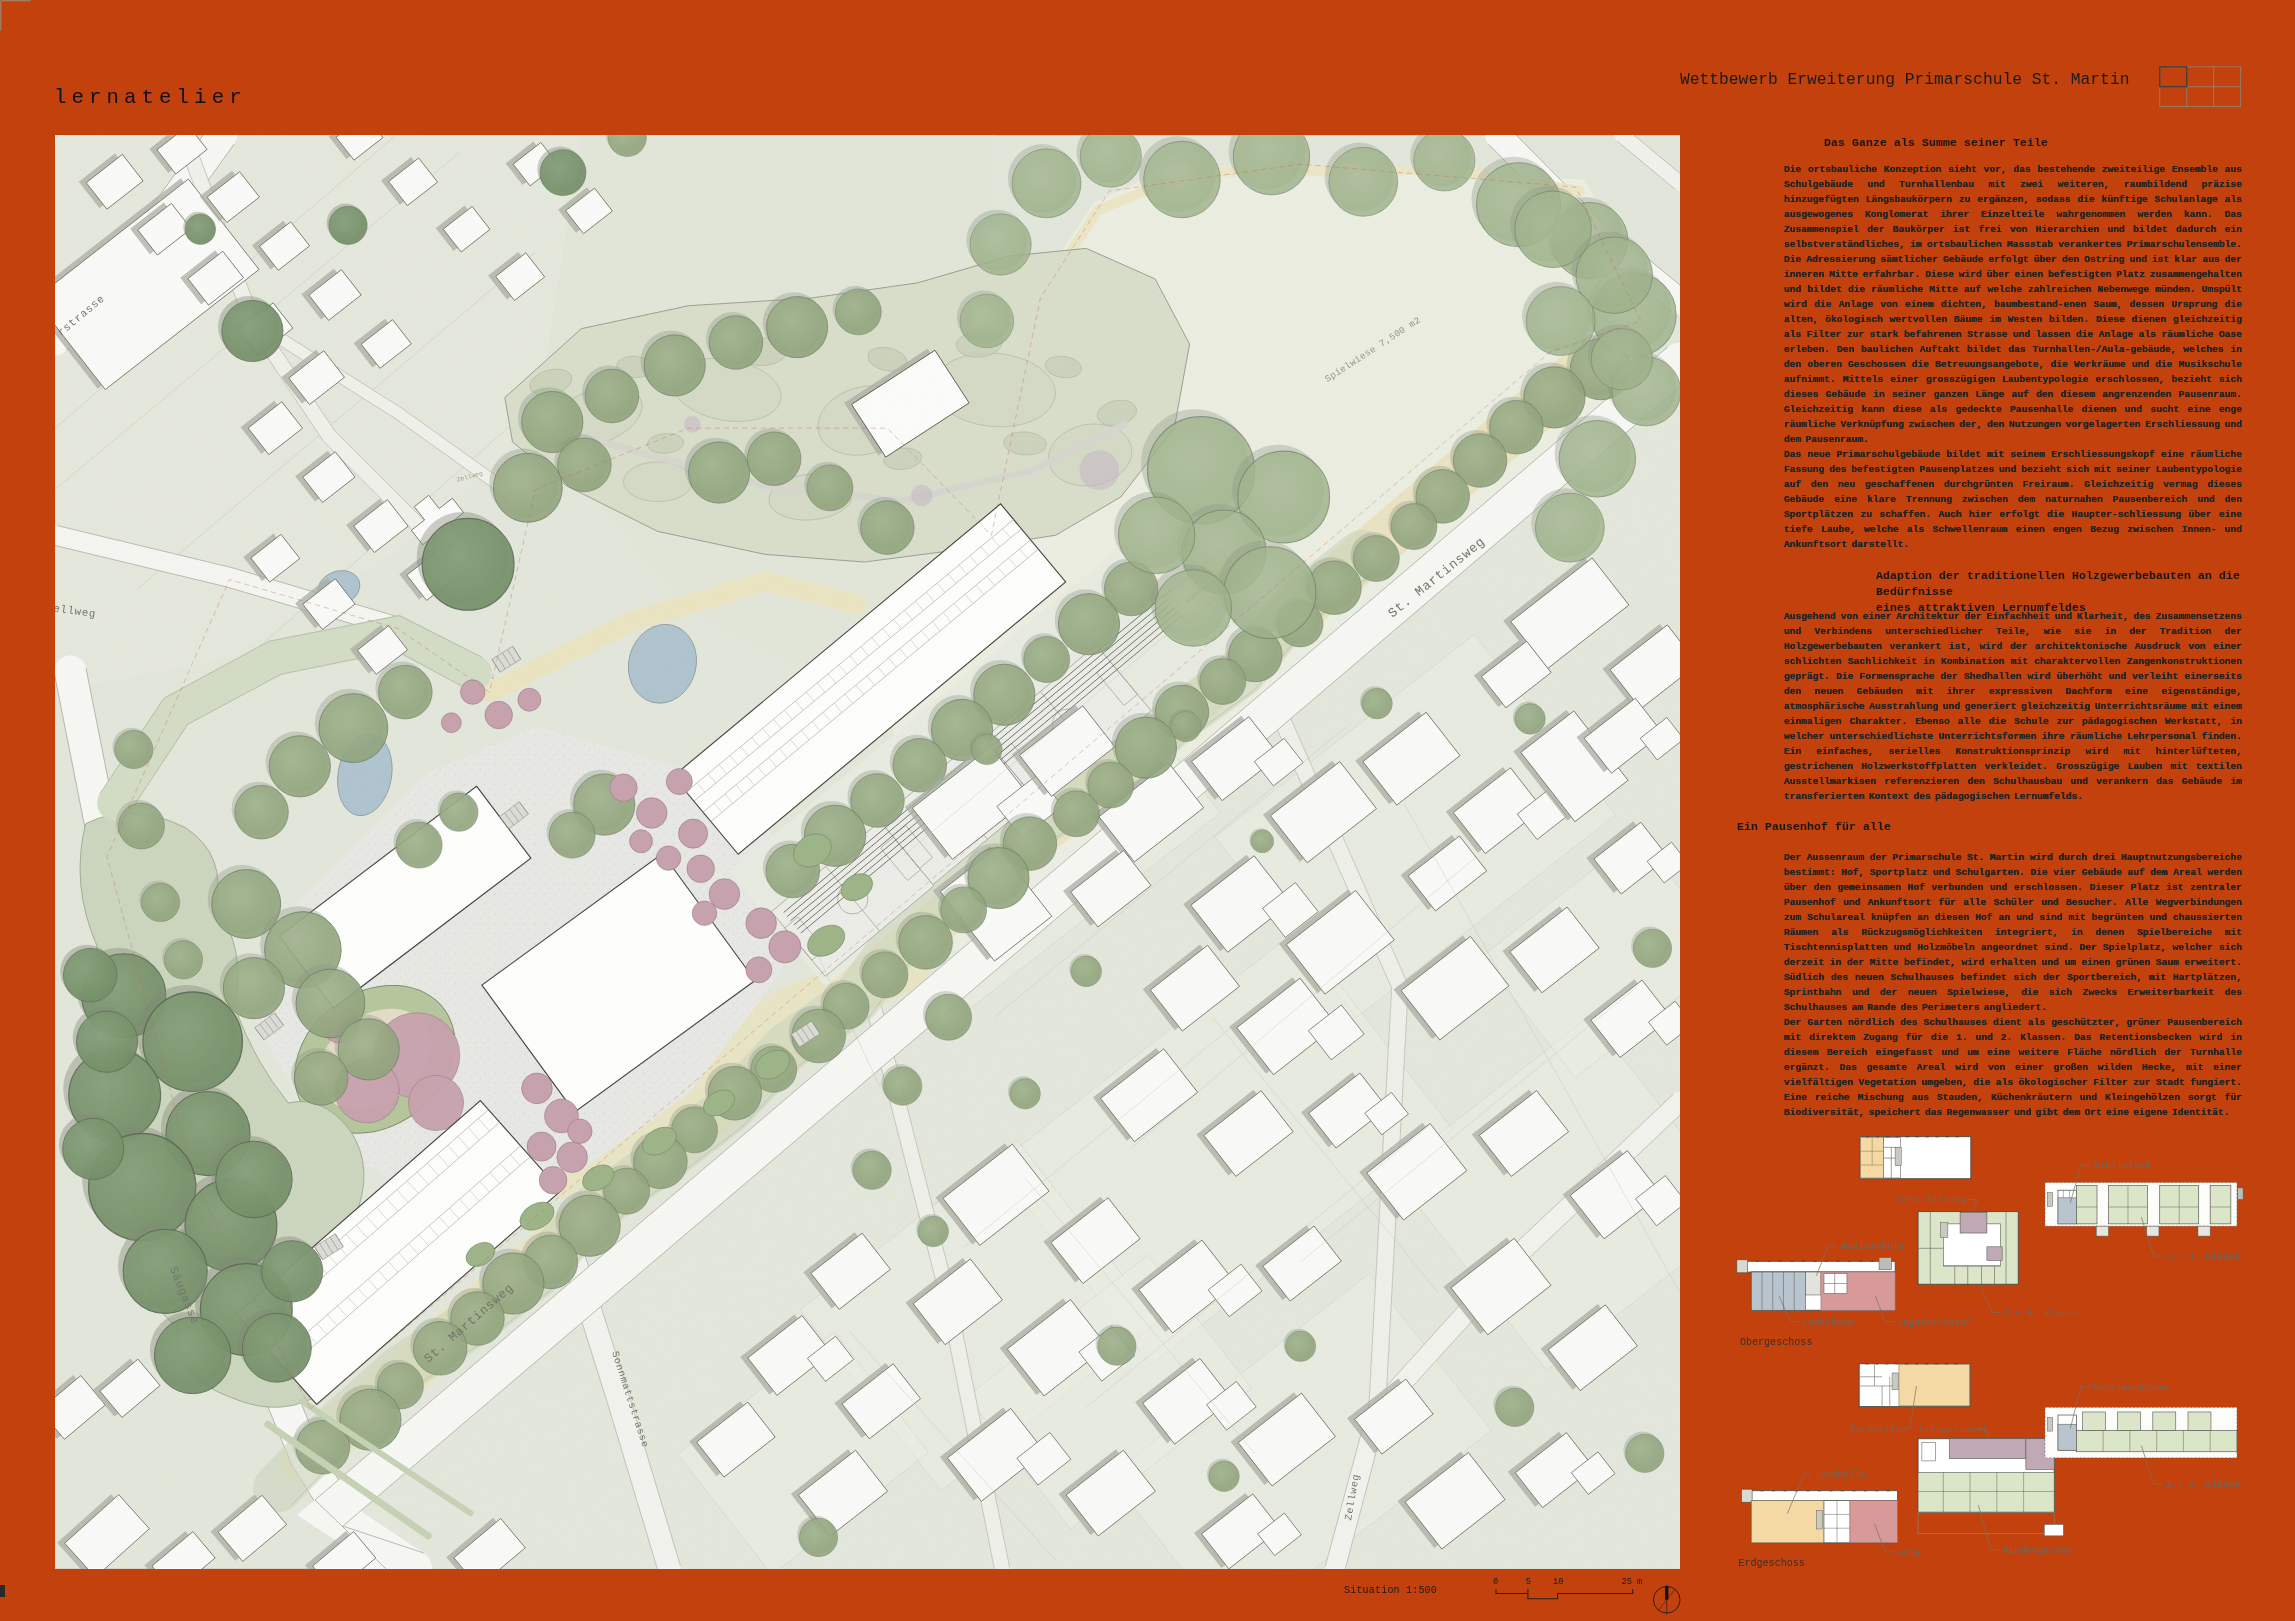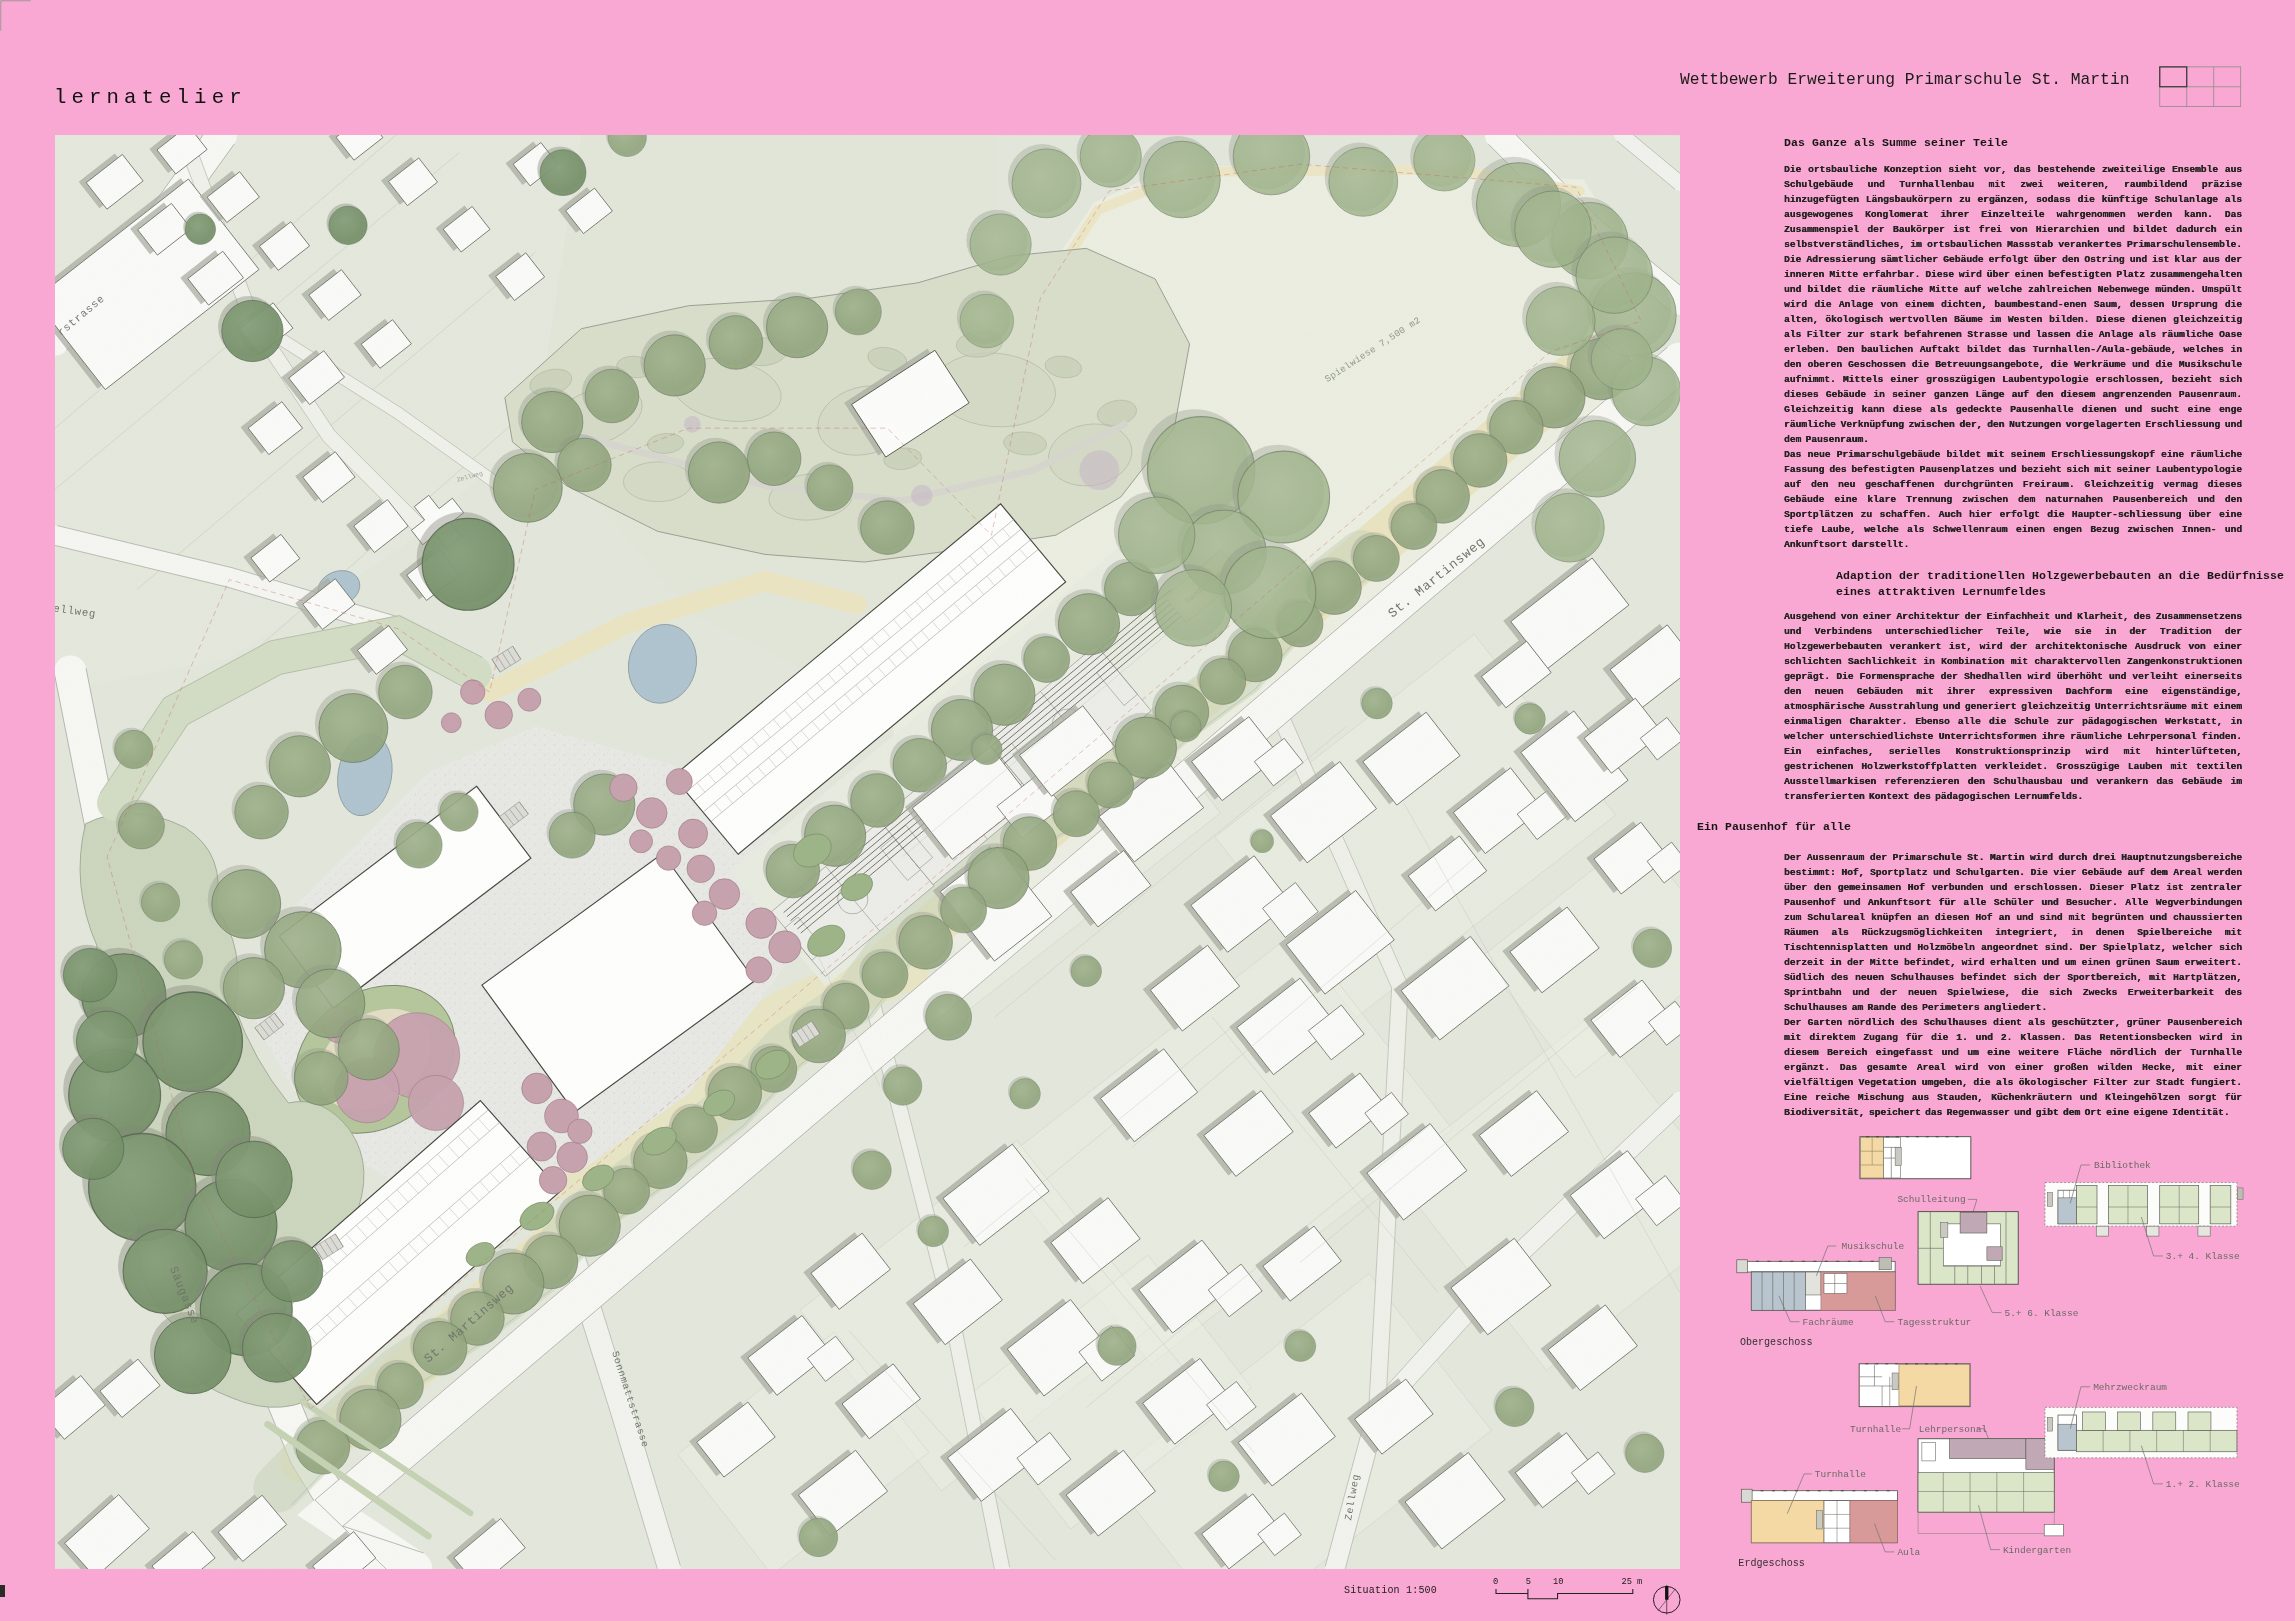--- a/index.html
+++ b/index.html
@@ -1,21 +1,21 @@
 <!DOCTYPE html>
 <html style="font-size:12.2px"><head><meta charset="utf-8">
 <style>
 html,body{margin:0;padding:0;}
-.page{position:relative;width:2295px;height:1621px;background:#f9a8d4;overflow:hidden;
+.page{position:relative;width:2295px;height:1621px;background:#c2410c;overflow:hidden;
   font-family:"Liberation Mono",monospace;color:#1d1d1b;}
 .abs{position:absolute;}
 .ln{text-align:justify;text-align-last:justify;font-weight:bold;}
 .ln.last{text-align-last:left;}
 .body{font-size:9.6px;line-height:15px;word-spacing:-1.5px;color:#242422;width:458px;text-shadow:0.3px 0.1px 0 #242422;}
-.hd{font-size:11.5px;font-weight:bold;letter-spacing:0.1px;line-height:16px;color:#161614;}
+.hd{font-size:11.5px;font-weight:bold;letter-spacing:0.1px;line-height:16px;color:#161614;margin-left:40px;}
 </style></head>
 <body>
 <div class="page">
 
 <svg class="abs" style="left:0;top:0" width="46" height="46" viewBox="0 0 60 60">
       <path d="M 1,40 V1 H 40" fill="none" stroke="#96968f" stroke-width="1.2"></path>
     </svg>
 
 <div class="abs" style="left:0;top:1585px;width:5.4px;height:12.2px;background:#2a2a27"></div>
 

